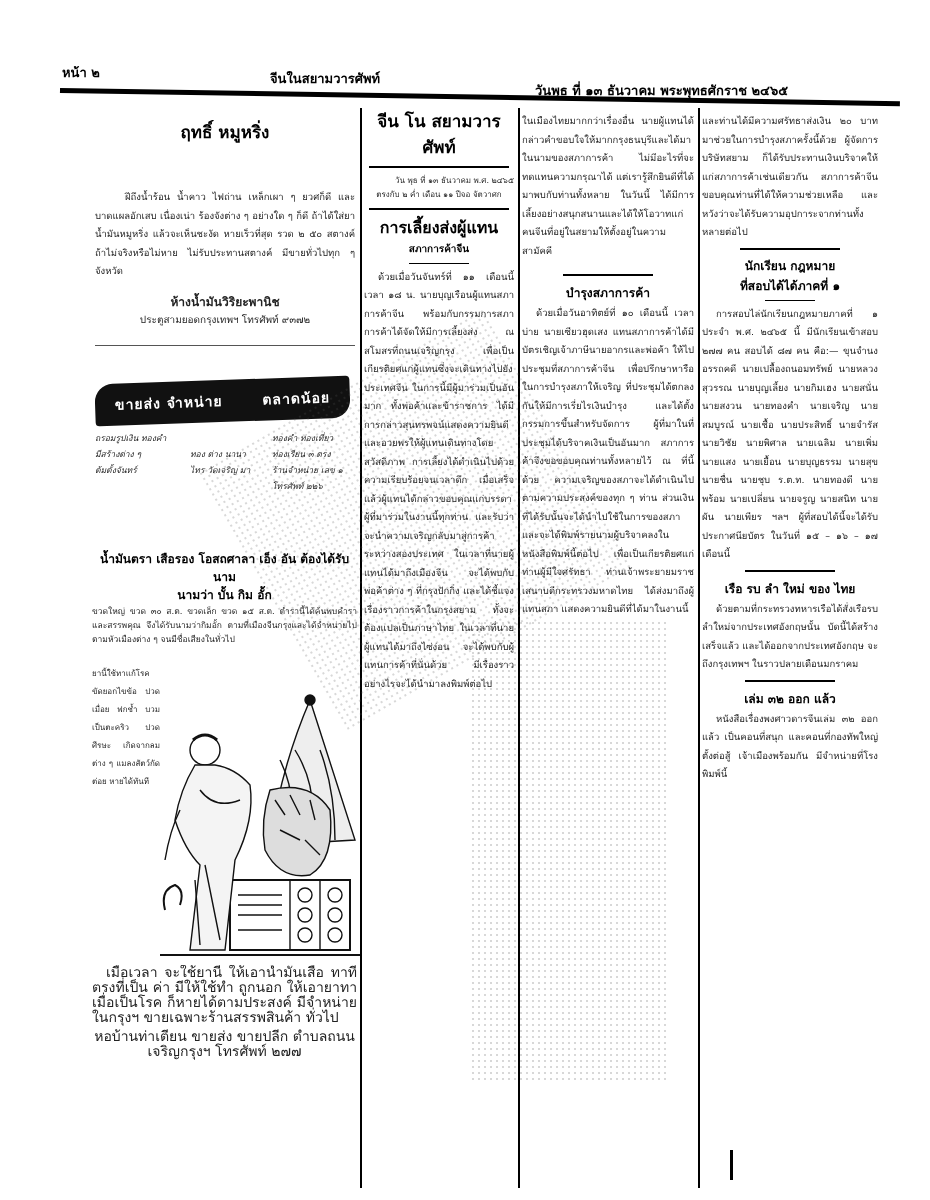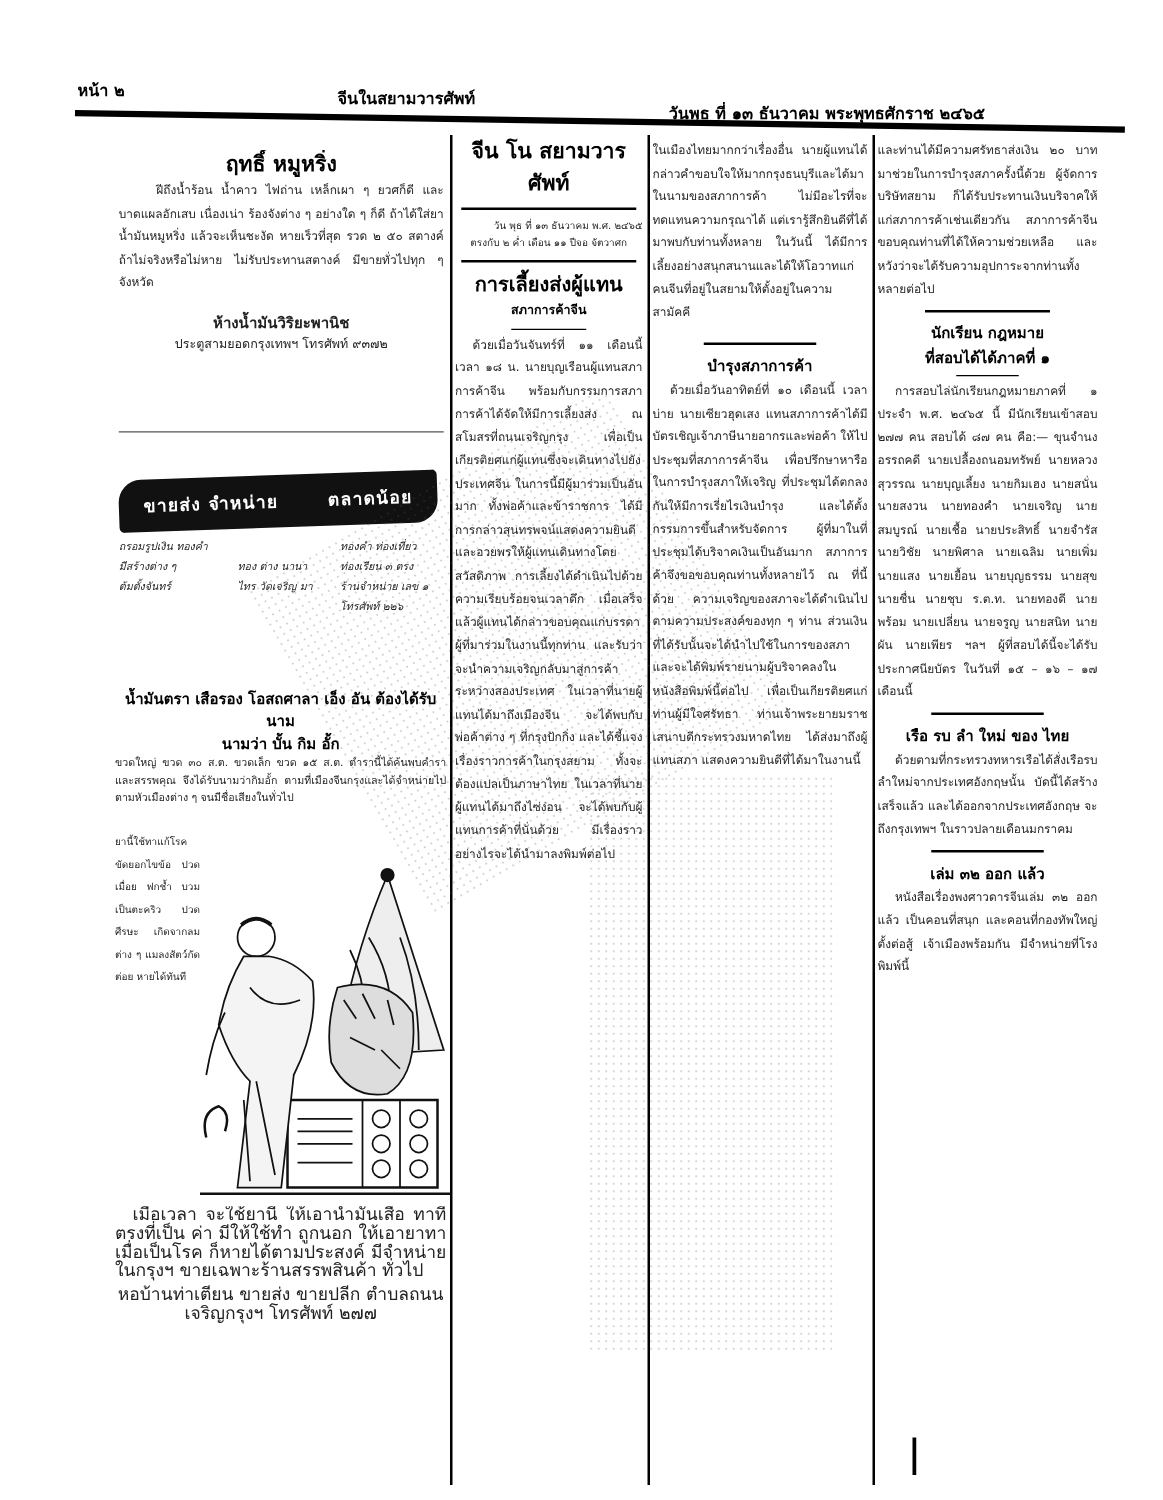--- a/index.html
+++ b/index.html
@@ -39,21 +39,21 @@
   <div class="hdr" style="left:270px;top:68px;">จีนในสยามวารศัพท์</div>
   <div class="hdr" style="left:535px;top:80px;">วันพุธ ที่ ๑๓ ธันวาคม  พระพุทธศักราช ๒๔๖๕</div>
   <div class="rule-top"></div>
 
   <div class="vline" style="left:360px;top:108px;height:1080px;"></div>
   <div class="vline" style="left:518px;top:108px;height:1080px;"></div>
   <div class="vline" style="left:698px;top:108px;height:1080px;"></div>
 
   <div class="col" style="left:95px;top:120px;width:260px;height:240px;">
     <div class="title t-med">ฤทธิ์ หมูหริ่ง</div>
-    <p style="text-indent:30px;">ฝีถึงน้ำร้อน น้ำคาว ไฟถ่าน เหล็กเผา ๆ ยวศก็ดี และบาดแผลอักเสบ เนื่องเน่า ร้องจังต่าง ๆ อย่างใด ๆ ก็ดี ถ้าได้ใส่ยาน้ำมันหมูหริ่ง แล้วจะเห็นชะงัด หายเร็วที่สุด รวด ๒ ๕๐ สตางค์ ถ้าไม่จริงหรือไม่หาย ไม่รับประทานสตางค์ มีขายทั่วไปทุก ๆ จังหวัด</p>
+    <p style="text-indent:30px;margin-top:44px;">ฝีถึงน้ำร้อน น้ำคาว ไฟถ่าน เหล็กเผา ๆ ยวศก็ดี และบาดแผลอักเสบ เนื่องเน่า ร้องจังต่าง ๆ อย่างใด ๆ ก็ดี ถ้าได้ใส่ยาน้ำมันหมูหริ่ง แล้วจะเห็นชะงัด หายเร็วที่สุด รวด ๒ ๕๐ สตางค์ ถ้าไม่จริงหรือไม่หาย ไม่รับประทานสตางค์ มีขายทั่วไปทุก ๆ จังหวัด</p>
     <div class="sig">ห้างน้ำมันวิริยะพานิช</div>
     <div style="text-align:center;font-size:10px;">ประตูสามยอดกรุงเทพฯ โทรศัพท์ ๙๓๗๒</div>
   </div>
   <div style="position:absolute;left:95px;top:345px;width:260px;border-top:1px solid #555;"></div>
 
   <div class="banner">
     <span>ขายส่ง จำหน่าย</span>
     <span>ตลาดน้อย</span>
   </div>
 

